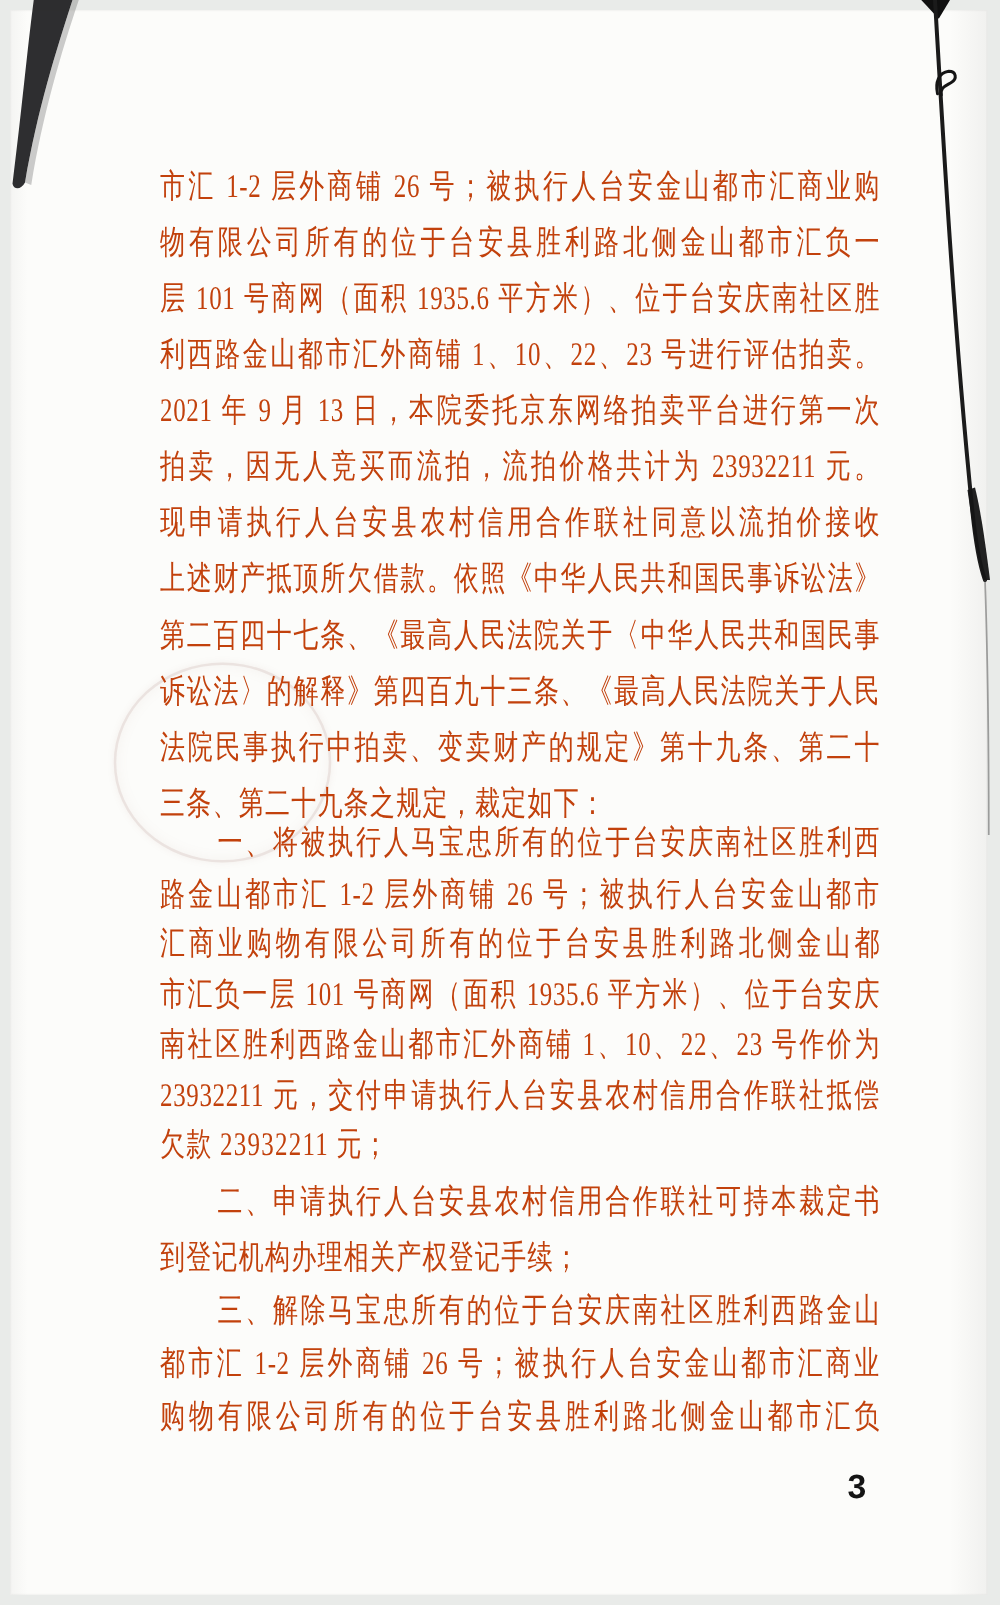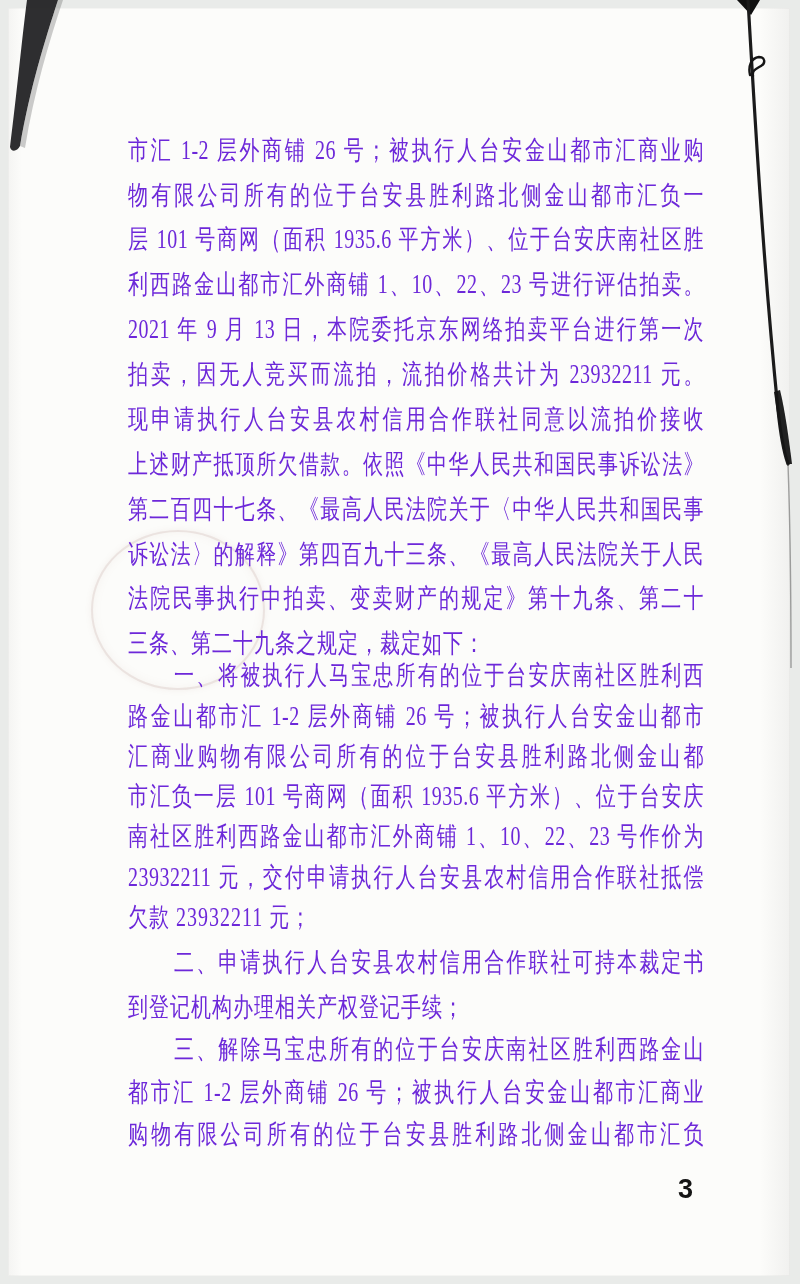--- a/index.html
+++ b/index.html
@@ -66,21 +66,21 @@
     filter: blur(0.6px);
     z-index: 1;
   }
   .textblock {
     position: absolute;
     left: 0;
     top: 0;
     width: 800px;
     height: 1284px;
     z-index: 2;
-    color: #6d28d9;
+    color: #c2410c;
   }
   .para {
     position: absolute;
     left: 128px;
     width: 576px;
     transform: scaleY(1.32);
     transform-origin: 0 0;
     font-size: 20px;
     letter-spacing: 0.5px;
   }

